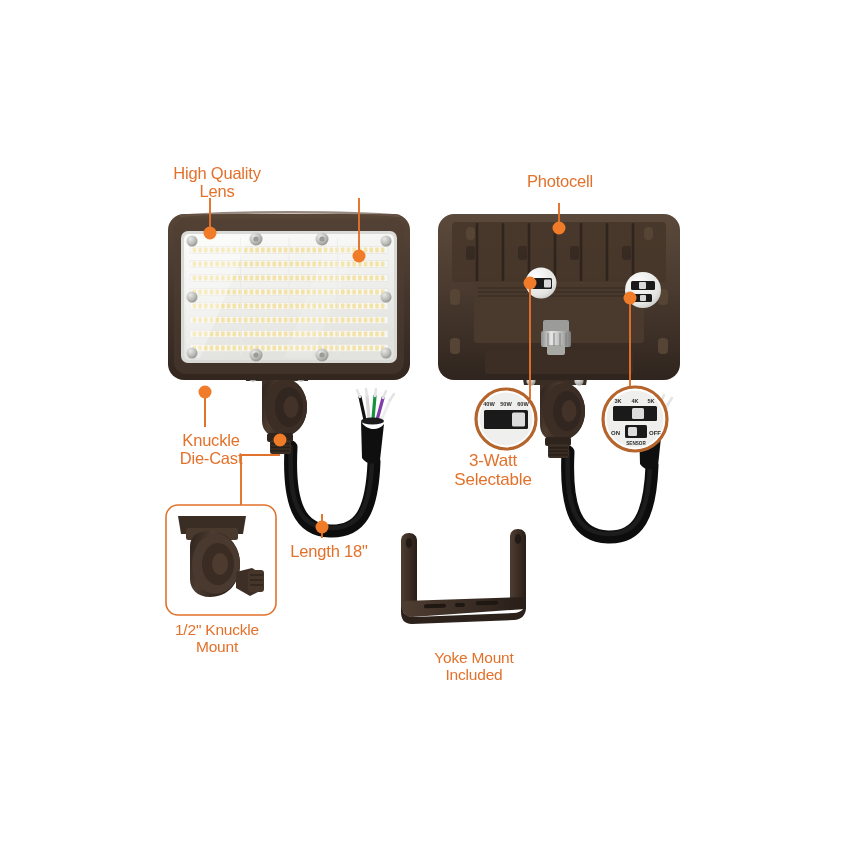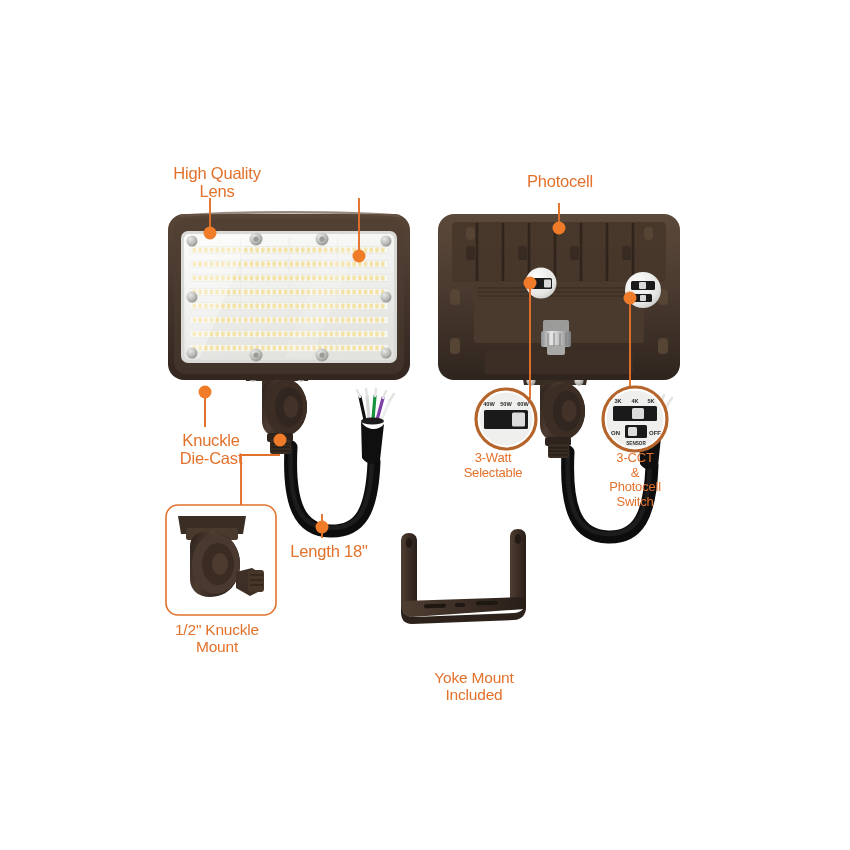--- a/index.html
+++ b/index.html
@@ -19,30 +19,30 @@
     color:#E2712B;
     font-weight:normal;
     text-align:center;
     line-height:1.12;
     white-space:pre-line;
     letter-spacing:-0.2px;
     user-select:none;
   }
   .lbl-lg{font-size:16.5px;}
   .lbl-md{font-size:15.5px;}
-  .lbl-sm{font-size:13px;}
+  .lbl-sm{font-size:17px;}
 
   
   #lbl-high-quality-lens{left:152px;top:164px;width:130px;}
   #lbl-reliable-led-chips{left:296px;top:164px;width:126px;}
   #lbl-waterproof{left:494px;top:172px;width:132px;}
   #lbl-aluminum-die-cast{left:145px;top:431px;width:132px;}
   #lbl-length-18{left:270px;top:542px;width:118px;}
   #lbl-knuckle-mount{left:148px;top:621px;width:138px;}
-  #lbl-yoke-mount{left:408px;top:649px;width:132px;margin-top:20px;}
+  #lbl-yoke-mount{left:408px;top:649px;width:132px;}
   #lbl-3watt{left:438px;top:451px;width:110px;}
   #lbl-3cct{left:583px;top:451px;width:104px;}
 </style>
 </head>
 <body>
 
 <div id="stage">
 
 <svg id="scene" viewBox="0 0 850 850" xmlns="http://www.w3.org/2000/svg">
   <defs>
@@ -668,18 +668,14 @@
 
 <div class="calloutLabel lbl-md" id="lbl-knuckle-mount">1/2" Knuckle
 Mount</div>
 
 <div class="calloutLabel lbl-md" id="lbl-yoke-mount">Yoke Mount
 Included</div>
 
 <div class="calloutLabel lbl-sm" id="lbl-3watt">3-Watt
 Selectable</div>
 
-<div class="calloutLabel lbl-sm" id="lbl-3cct">3-CCT
-&amp;
-Photocell
-Switch</div>
 
 </div>
 
 </body></html>

